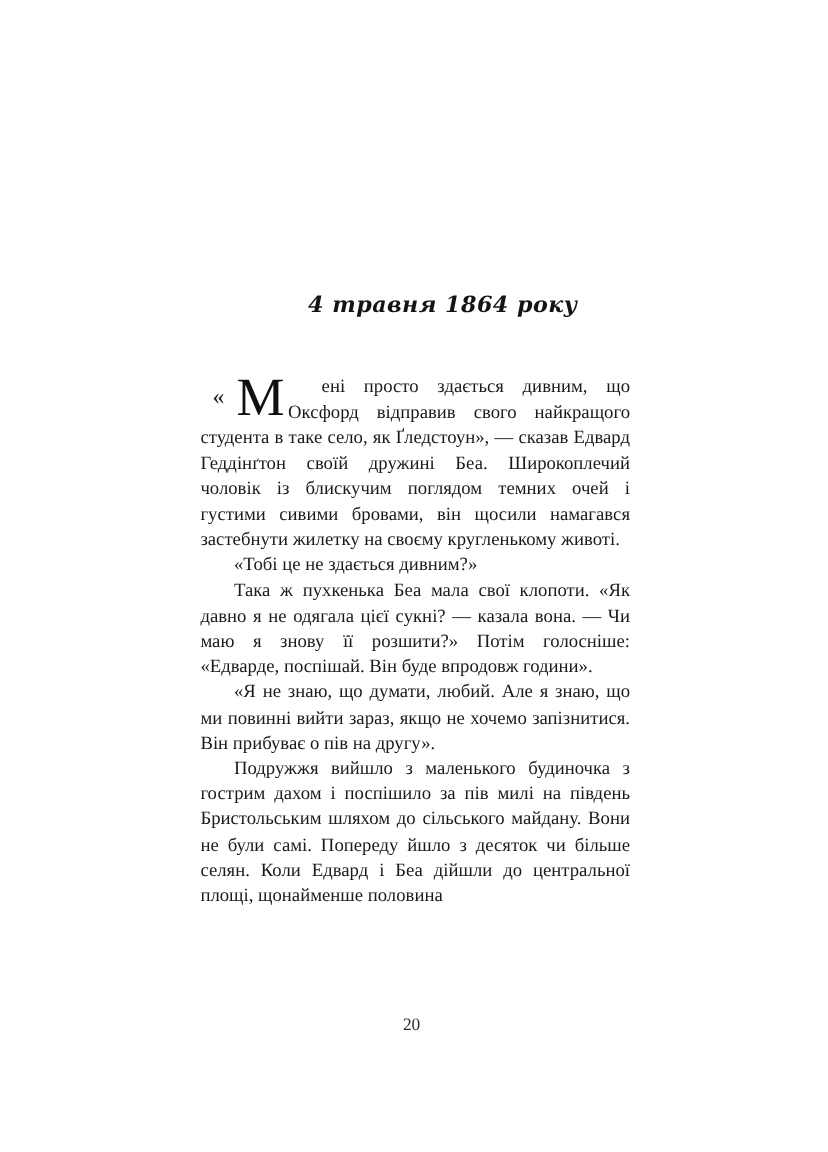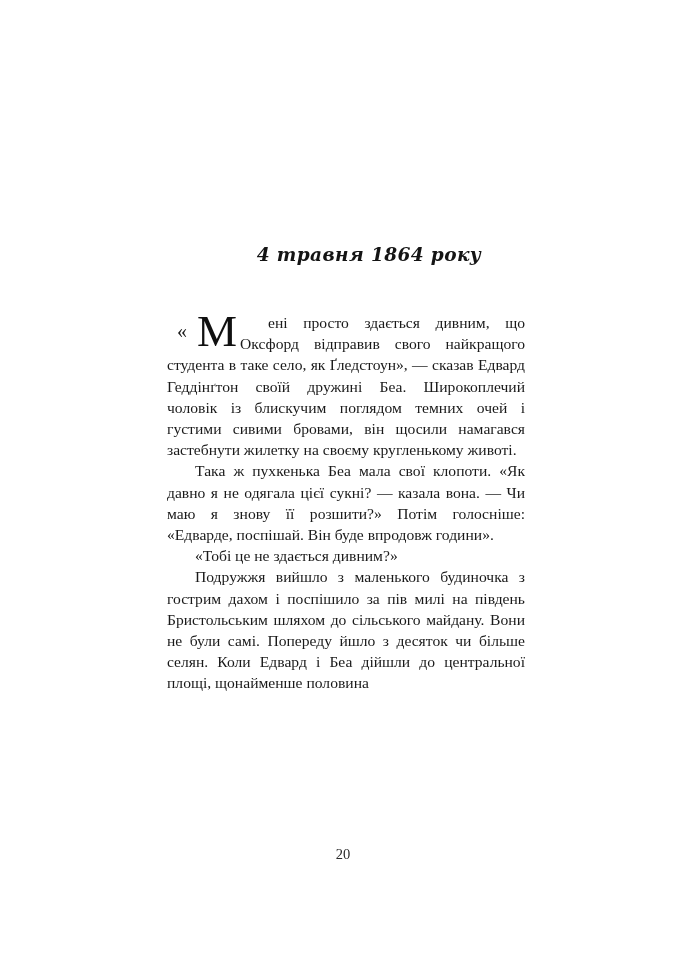--- a/index.html
+++ b/index.html
@@ -110,22 +110,23 @@
 <div class="page">
 
   <div class="date-heading">4 травня 1864 року</div>
 
   <div class="textblock">
 
     <p class="para-first">
       <span class="drop-quote">«</span><span class="dropcap">М</span><span>ені просто здається дивним, що Оксфорд відправив свого найкращого студента в таке село, як Ґледстоун», — сказав Едвард Геддінґтон своїй дружині Беа. Широкоплечий чоловік із блискучим поглядом темних очей і густими сивими бровами, він щосили намагався застебнути жилетку на своєму кругленькому животі.</span>
     </p>
 
+    <p>«Тобі це не здається дивним?»</p>
     <p>Така ж пухкенька Беа мала свої клопоти. «Як давно я не одягала цієї сукні? — казала вона. — Чи маю я знову її розшити?» Потім голосніше: «Едварде, поспішай. Він буде впродовж години».</p>
-    <p>«Тобі це не здається дивним?»</p>
+    <p>«Я не знаю, що думати, любий. Але я знаю, що ми повинні вийти зараз, якщо не хочемо запізнитися. Він прибуває о пів на другу».</p>
     <p>Подружжя вийшло з маленького будиночка з гострим дахом і поспішило за пів милі на південь Бристольським шляхом до сільського майдану. Вони не були самі. Попереду йшло з десяток чи більше селян. Коли Едвард і Беа дійшли до центральної площі, щонайменше половина</p>
 
   </div>
 
   <div class="folio">
     <span class="folio-inner">20</span>
   </div>
 
 </div>
 

